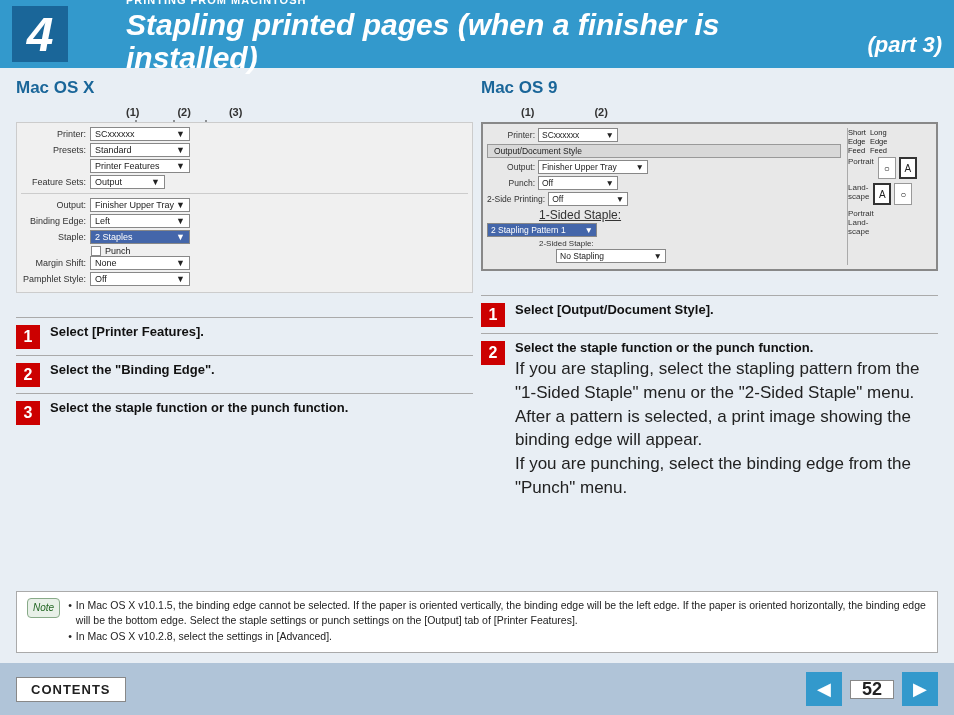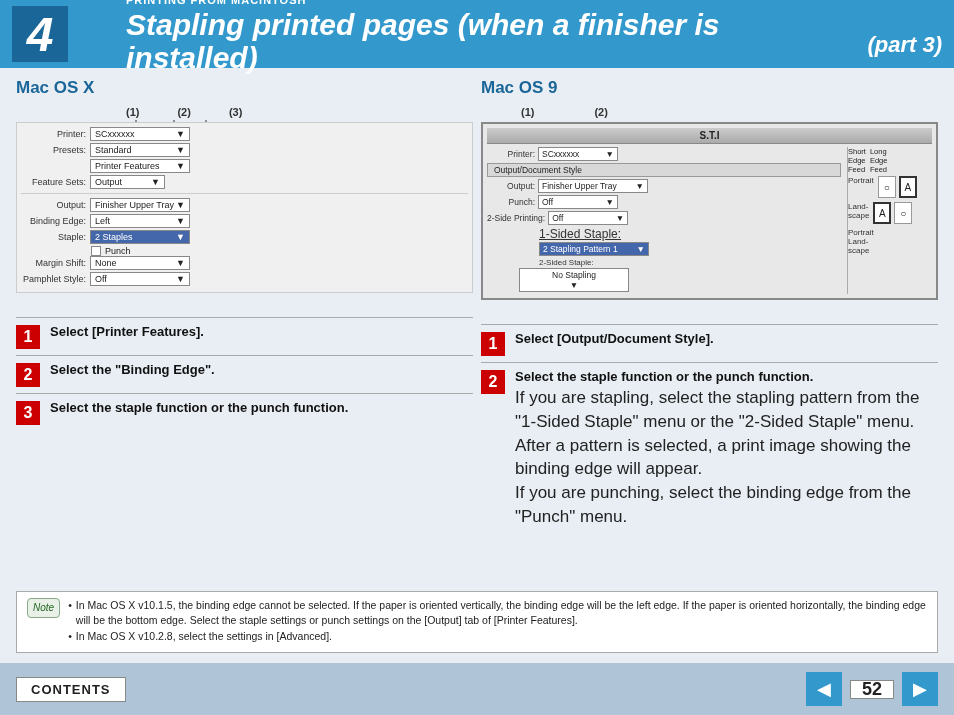--- a/index.html
+++ b/index.html
@@ -483,21 +483,20 @@
     <div class="col">
       <div class="col-title">Mac OS 9</div>
 
       <div style="position:relative; margin-bottom: 24px; margin-top: 18px;">
         <div style="display:flex; gap:60px; position:absolute; top:-16px; left:40px; font-size:11px; font-weight:bold; color:#333;">
           <span>(1)</span>
           <span>(2)</span>
         </div>
 
         <div class="mac9-screenshot">
-          <div class="mac9-header-bar">S.T.I</div>
           <div class="mac9-body">
             <div class="mac9-left">
               <div class="mac9-row">
                 <span class="mac9-lbl">Printer:</span>
                 <div class="mac9-sel">
                     <span>SCxxxxxx</span>
                     <span>▼</span>
                   </div>
               </div>
               <div style="margin-bottom:2px;">
@@ -519,28 +518,28 @@
               </div>
               <div class="mac9-row">
                 <span class="mac9-lbl">2-Side Printing:</span>
                 <div class="mac9-sel">
                     <span>Off</span>
                     <span>▼</span>
                   </div>
               </div>
               <div style="font-size:12px; color:#333; margin: 2px 0 1px 52px; text-decoration: underline;">1-Sided Staple:</div>
               <div class="mac9-row">
-                <div class="mac9-sel mac9-wide-sel" style="background:#4466aa;color:white;margin-left:52px;">
+                <div class="mac9-sel mac9-wide-sel" style="background:#4466aa;color:white;">
                     <span>2 Stapling Pattern 1</span>
                     <span>▼</span>
                   </div>
               </div>
               <div style="font-size:8px; color:#333; margin: 2px 0 1px 52px;">2-Sided Staple:</div>
               <div class="mac9-row">
-                <div class="mac9-sel mac9-wide-sel" style="margin-left:32px;flex-direction:column;">
+                <div class="mac9-sel mac9-wide-sel" style="margin-left:69px;">
                     <span>No Stapling</span>
                     <span>▼</span>
                   </div>
               </div>
             </div>
 
             <div class="mac9-right">
               <div class="mac9-feed-labels">
                 <span>Short<br>Edge<br>Feed</span>
                 <span>Long<br>Edge<br>Feed</span>

